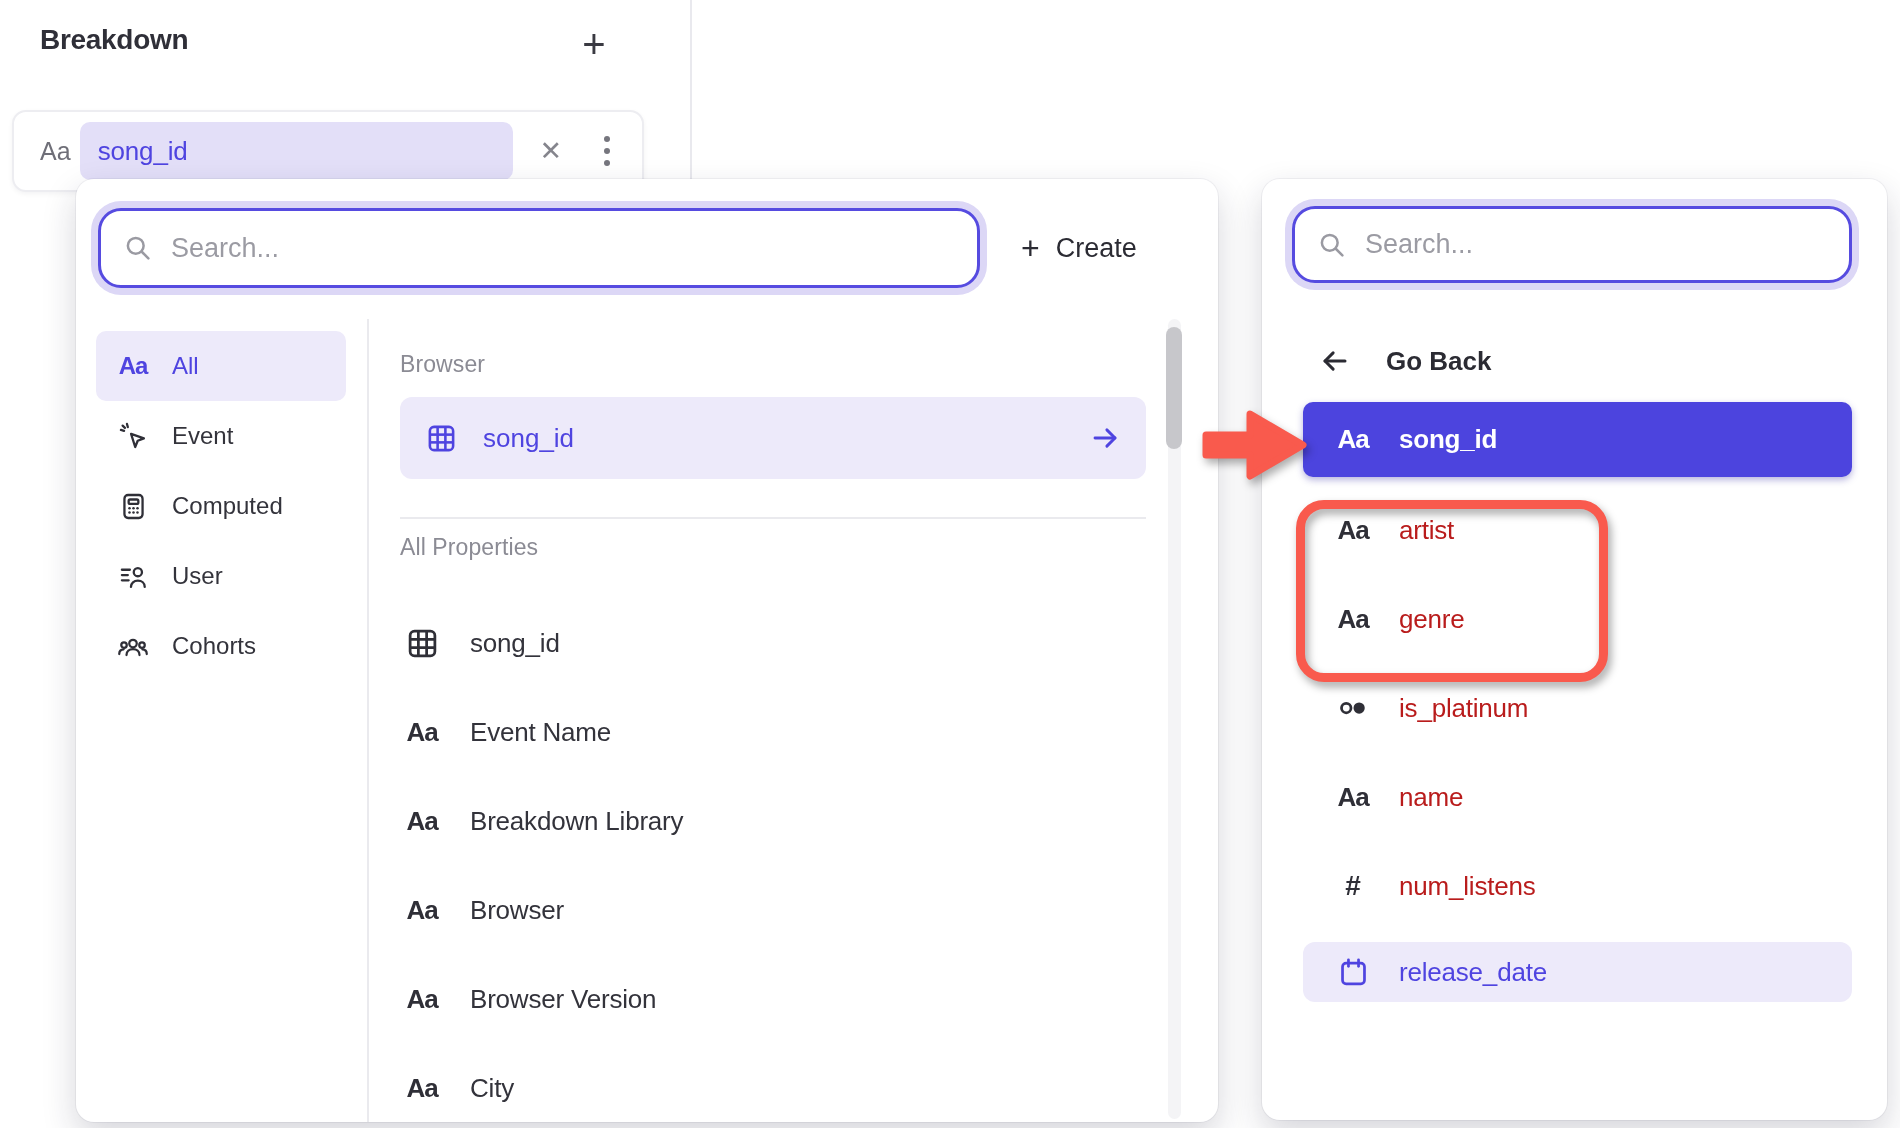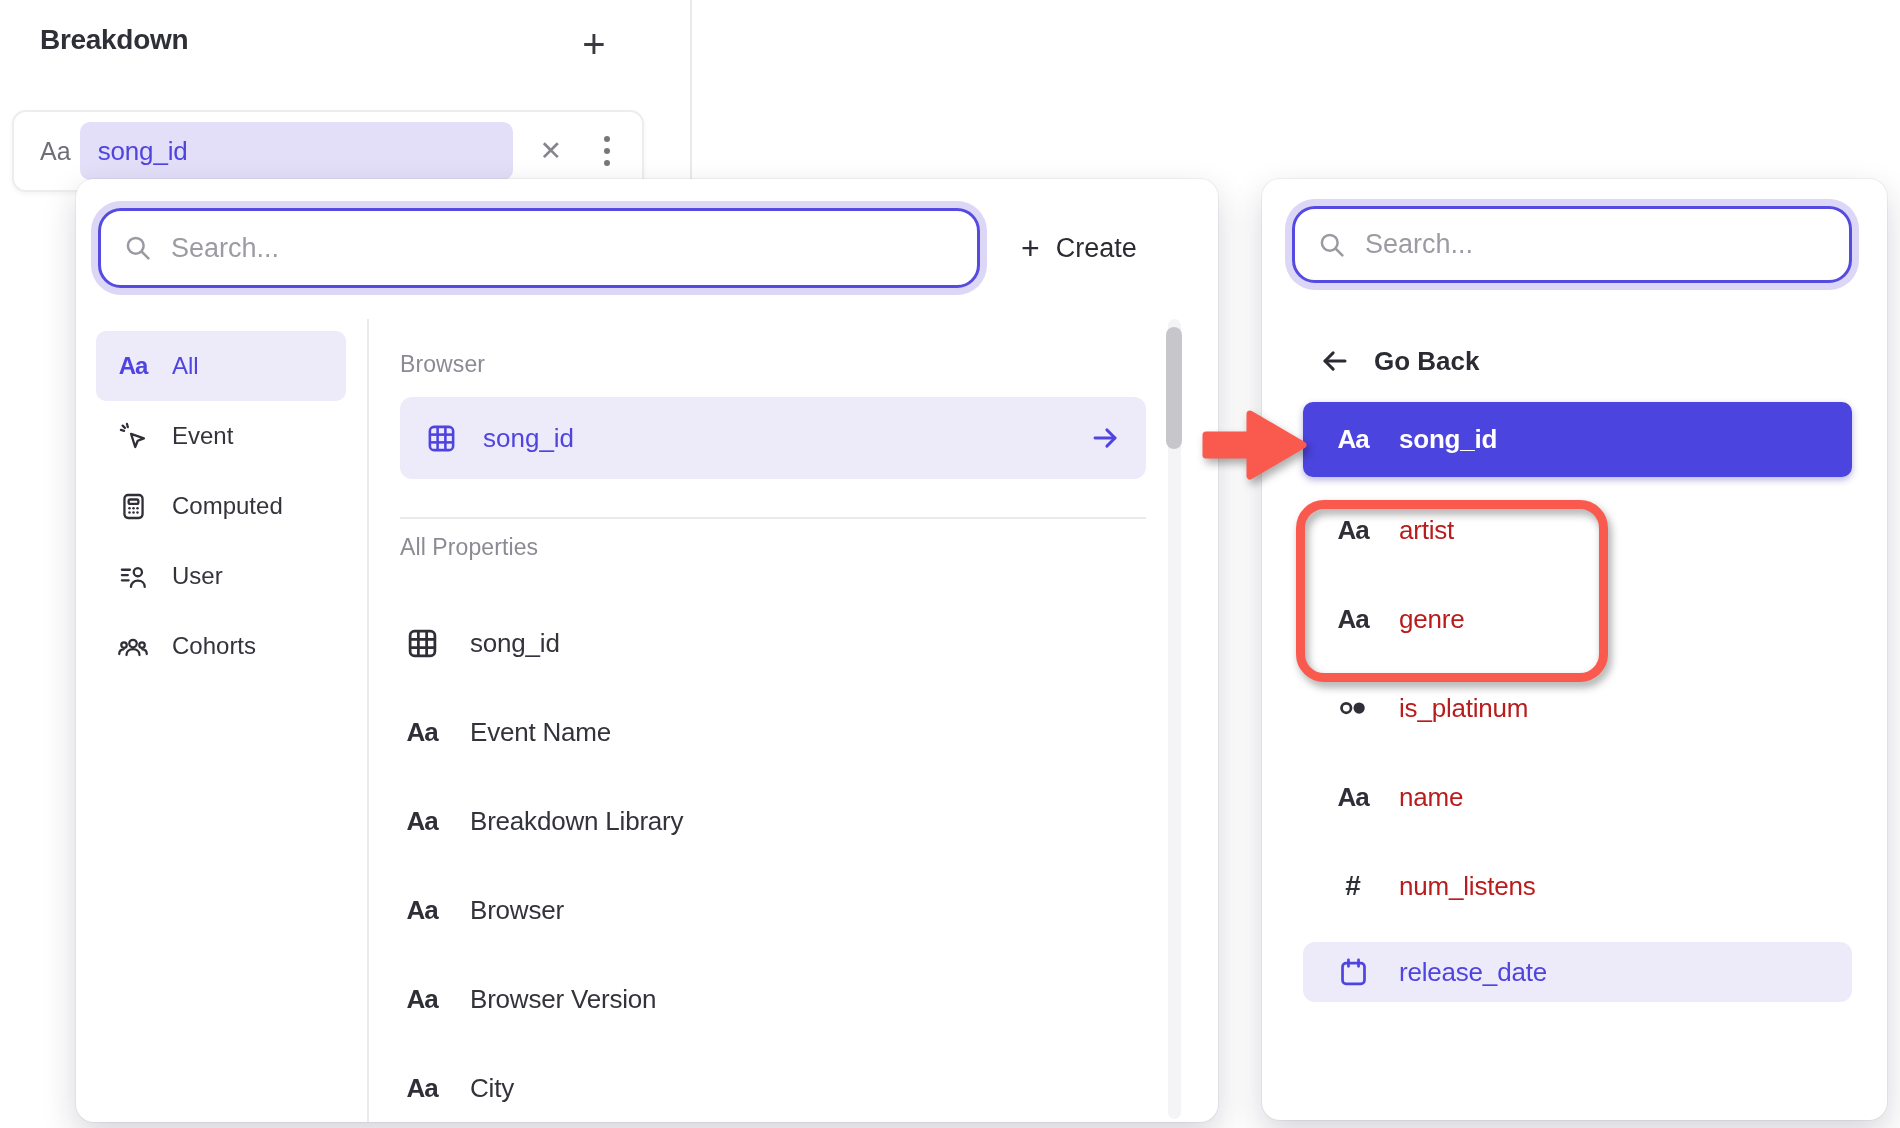--- a/index.html
+++ b/index.html
@@ -61,21 +61,21 @@
   .prop-list { position:absolute; left:324px; top:420px; width:746px; }
   .prow { height:89px; display:flex; align-items:center; gap:26px; cursor:pointer; }
   .prow .ic { width:44px; display:flex; justify-content:center; align-items:center; color:#2f2f37; }
   .prow .lbl { font-size:26px; font-weight:500; color:#33333b; letter-spacing:-0.2px; }
   .prow .type-glyph { font-size:26px; }
 
   .vscroll-track { position:absolute; left:1092px; top:140px; width:13px; height:800px; background:#f4f4f6; border-radius:7px; }
   .vscroll-thumb { position:absolute; left:1090px; top:148px; width:16px; height:122px; background:#c7c7cb; border-radius:9px; cursor:pointer; }
 
   
-  .goback { position:absolute; left:58px; top:154px; height:56px; display:flex; align-items:center; gap:24px; cursor:pointer; }
+  .goback { position:absolute; left:58px; top:154px; height:56px; display:flex; align-items:center; gap:36px; cursor:pointer; }
   .goback .lbl { font-size:26px; font-weight:600; color:#2b2b33; }
   .rrow { position:absolute; left:41px; width:549px; height:70px; display:flex; align-items:center; gap:26px; padding:0 30px; border-radius:10px; cursor:pointer; }
   .rrow .ic { width:40px; display:flex; justify-content:center; align-items:center; color:#2f2f37; }
   .rrow .lbl { font-size:26px; font-weight:500; color:#b91c1c; letter-spacing:-0.2px; }
   .rrow .type-glyph { font-size:26px; }
   .rrow.selected { top:223px; height:75px; background:#4c44de; box-shadow:0 3px 7px rgba(50,40,160,0.35); }
   .rrow.selected .ic, .rrow.selected .lbl { color:#ffffff; }
   .rrow.selected .lbl { font-weight:600; }
   .rrow.hl { top:763px; height:60px; background:#edeafa; border-radius:12px; }
   .rrow.hl .ic, .rrow.hl .lbl { color:#4f44e0; }

